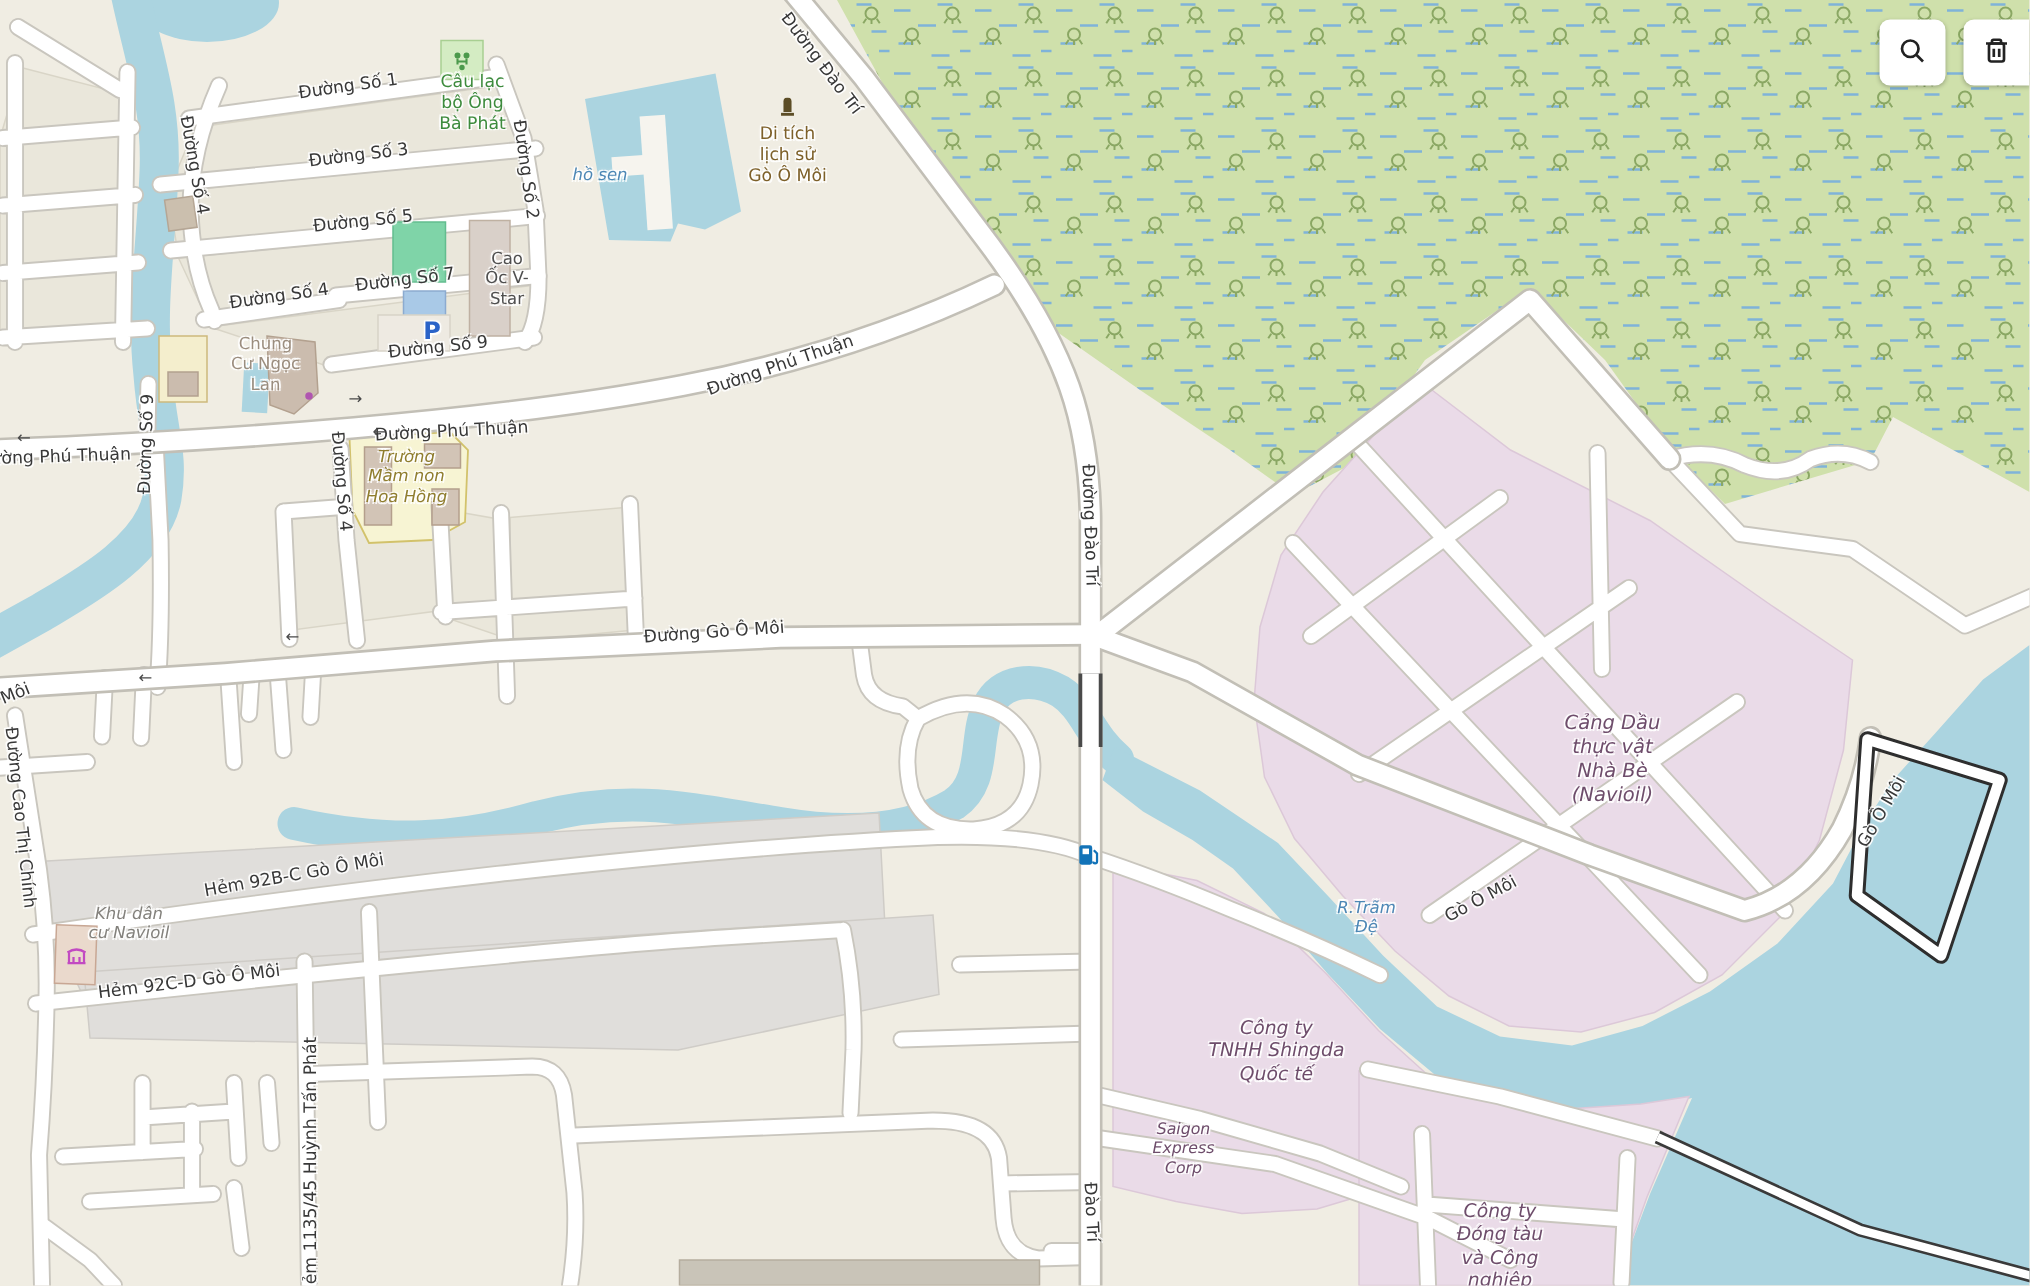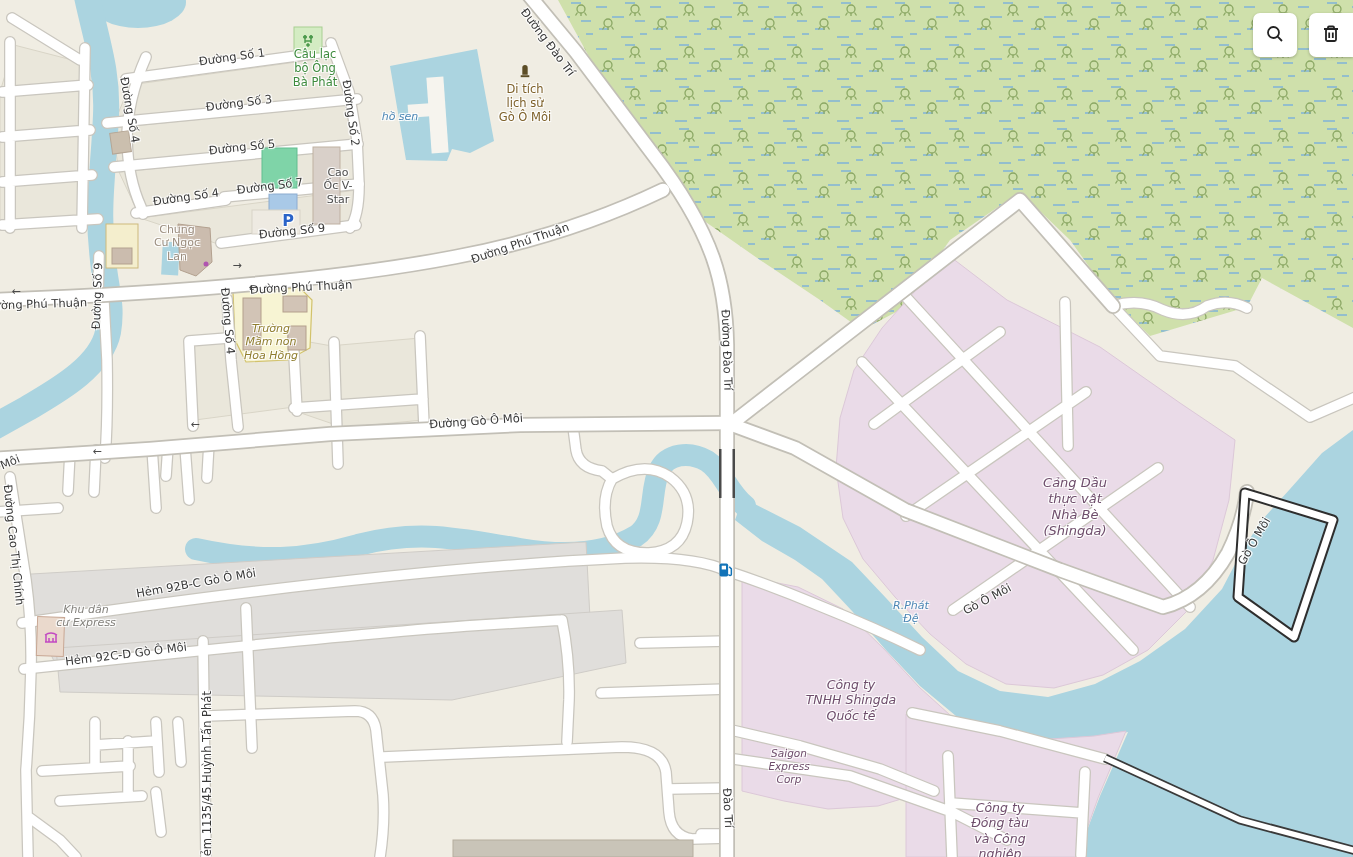--- a/index.html
+++ b/index.html
@@ -209,53 +209,53 @@
       <div class="map-label st-poi-darkgray" style="left: 338px; top: 186px;">Cao
 Ốc V-
 Star</div>
       <div class="map-label st-road" style="left: 292px; top: 231px; transform: translate(-50%, -50%) rotate(-6deg);">Đường Số 9</div>
       <div class="map-label st-poi-tan" style="left: 177px; top: 243px;">Chung
 Cư Ngọc
 Lan</div>
       <div class="map-label st-road" style="left: 36px; top: 304px; transform: translate(-50%, -50%) rotate(-2deg);">Đường Phú Thuận</div>
       <div class="map-label st-road" style="left: 97px; top: 296px; transform: translate(-50%, -50%) rotate(-88deg);">Đường Số 9</div>
       <div class="map-label st-road" style="left: 301px; top: 287px; transform: translate(-50%, -50%) rotate(-3deg);">Đường Phú Thuận</div>
-      <div class="map-label st-poi-olive" style="left: 271px; top: 318px; margin-top: 24px;">Trường
+      <div class="map-label st-poi-olive" style="left: 271px; top: 318px;">Trường
 Mầm non
 Hoa Hồng</div>
       <div class="map-label st-road" style="left: 228px; top: 321px; transform: translate(-50%, -50%) rotate(85deg);">Đường Số 4</div>
       <div class="map-label st-road" style="left: 520px; top: 243px; transform: translate(-50%, -50%) rotate(-19deg);">Đường Phú Thuận</div>
       <div class="map-label st-road" style="left: 548px; top: 42px; transform: translate(-50%, -50%) rotate(53deg);">Đường Đào Trí</div>
       <div class="map-label st-poi-brown" style="left: 525px; top: 103px;">Di tích
 lịch sử
 Gò Ô Môi</div>
       <div class="map-label st-road" style="left: 727px; top: 350px; transform: translate(-50%, -50%) rotate(88deg);">Đường Đào Trí</div>
       <div class="map-label st-road" style="left: 476px; top: 421px; transform: translate(-50%, -50%) rotate(-4deg);">Đường Gò Ô Môi</div>
       <div class="map-label st-road" style="left: 10px; top: 462px; transform: translate(-50%, -50%) rotate(-22deg);">Môi</div>
       <div class="map-label st-road" style="left: 14px; top: 545px; transform: translate(-50%, -50%) rotate(84deg);">Đường Cao Thị Chính</div>
       <div class="map-label st-navioil" style="left: 1075px; top: 507px;">Cảng Dầu
 thực vật
 Nhà Bè
-(Shingda)</div>
+(Navioil)</div>
       <div class="map-label st-road" style="left: 987px; top: 599px; transform: translate(-50%, -50%) rotate(-28deg);">Gò Ô Môi</div>
       <div class="map-label st-road" style="left: 1254px; top: 541px; transform: translate(-50%, -50%) rotate(-60deg);">Gò Ô Môi</div>
-      <div class="map-label st-water" style="left: 911px; top: 612px;">R.Phát
+      <div class="map-label st-water" style="left: 911px; top: 612px;">R.Trãm
 Đệ</div>
       <div class="map-label st-poi-mauve" style="left: 851px; top: 700px;">Công ty
 TNHH Shingda
 Quốc tế</div>
       <div class="map-label st-poi-mauve-sm" style="left: 789px; top: 766px;">Saigon
 Express
 Corp</div>
       <div class="map-label st-poi-mauve" style="left: 1000px; top: 830px;">Công ty
 Đóng tàu
 và Công
 nghiệp</div>
       <div class="map-label st-poi-gray" style="left: 86px; top: 616px;">Khu dân
-cư Express</div>
+cư Navioil</div>
       <div class="map-label st-road" style="left: 196px; top: 583px; transform: translate(-50%, -50%) rotate(-10deg);">Hẻm 92B-C Gò Ô Môi</div>
       <div class="map-label st-road" style="left: 126px; top: 654px; transform: translate(-50%, -50%) rotate(-7deg);">Hẻm 92C-D Gò Ô Môi</div>
       <div class="map-label st-road" style="left: 207px; top: 778px; transform: translate(-50%, -50%) rotate(-90deg);">Hẻm 1135/45 Huỳnh Tấn Phát</div>
       <div class="map-label st-road" style="left: 728px; top: 808px; transform: translate(-50%, -50%) rotate(87deg);">Đào Trí</div>
       <div class="map-icon map-label st-arrow" style="left: 16px; top: 292px; transform: translate(-50%, -50%);">←</div>
       <div class="map-icon map-label st-arrow" style="left: 237px; top: 266px; transform: translate(-50%, -50%);">→</div>
       <div class="map-icon map-label st-arrow" style="left: 253px; top: 288px; transform: translate(-50%, -50%);">←</div>
       <div class="map-icon map-label st-arrow" style="left: 97px; top: 452px; transform: translate(-50%, -50%);">←</div>
       <div class="map-icon map-label st-arrow" style="left: 195px; top: 425px; transform: translate(-50%, -50%);">←</div>
       <div class="map-icon map-label st-parking" style="left: 288px; top: 221px; transform: translate(-50%, -50%);">P</div>

